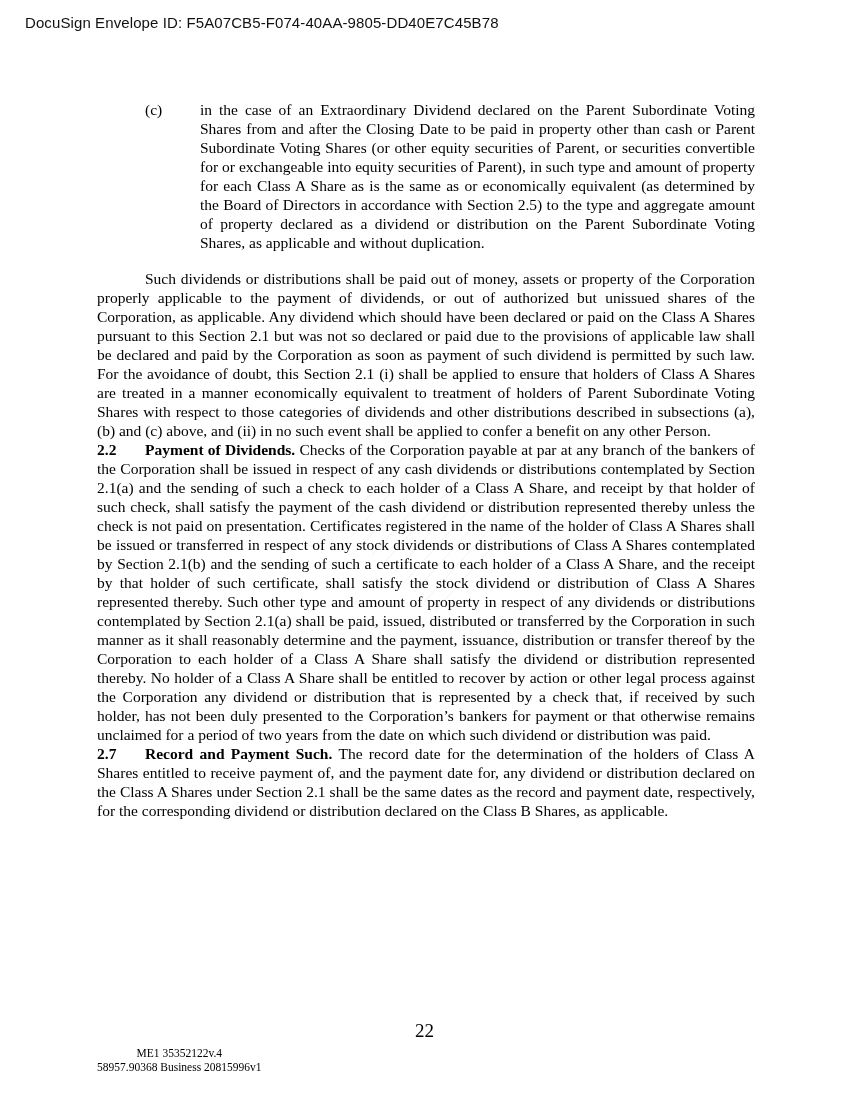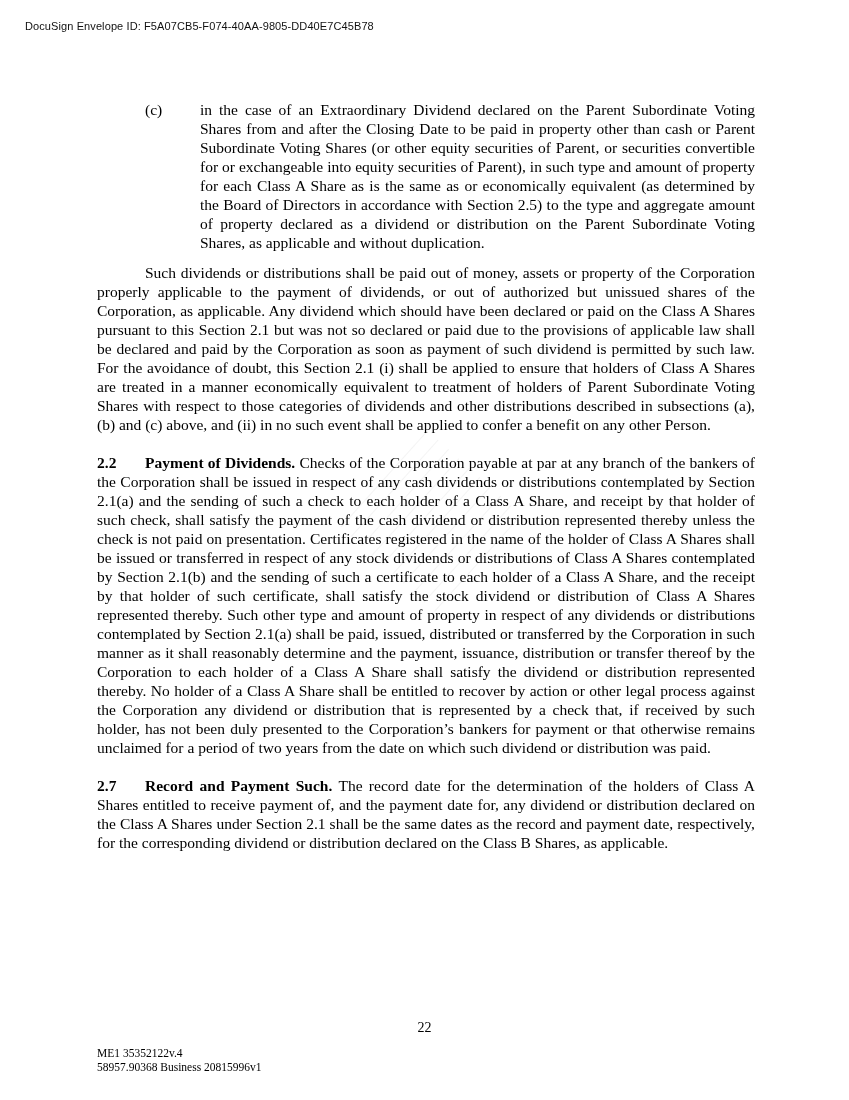--- a/index.html
+++ b/index.html
@@ -10,24 +10,24 @@
   body {
     width: 849px;
     height: 1100px;
     position: relative;
     font-family: "Liberation Serif", serif;
     color: #000000;
     overflow: hidden;
   }
   .docusign-header {
     position: absolute;
-    top: 20px;
+    top: 14px;
     left: 25px;
     font-family: "Liberation Sans", sans-serif;
-    font-size: 11px;
+    font-size: 15px;
     color: #111111;
     letter-spacing: 0.1px;
   }
   .page-content {
     position: absolute;
     left: 97px;
     top: 100px;
     width: 658px;
     font-size: 15.5px;
     line-height: 19px;
@@ -37,49 +37,49 @@
     position: relative;
     margin-left: 48px;      
     padding-left: 55px;     
   }
   .clause-marker {
     position: absolute;
     left: 0;
     top: 0;
   }
   .para {
-    margin-top: 11px;
+    margin-top: 17px;
     text-indent: 48px;      
   }
   .section {
-    margin-top: 19px;
   }
   .section-number {
     display: inline-block;
     width: 48px;
     font-weight: bold;
     text-indent: 0;
   }
   .section-title {
     font-weight: bold;
   }
   .page-number {
     position: absolute;
     top: 1020px;
     left: 0;
     width: 849px;
     text-align: center;
-    font-size: 14px;
+    font-size: 19px;
   }
   .doc-footer {
     position: absolute;
     top: 1046px;
     left: 97px;
     font-size: 11.5px;
     line-height: 14px;
+    text-align: center;
   }
   
   .watermark-artifact {
     position: absolute;
     left: 365px;
     top: 455px;
     width: 130px;
     height: 130px;
     transform: rotate(-48deg);
     background: repeating-linear-gradient(

